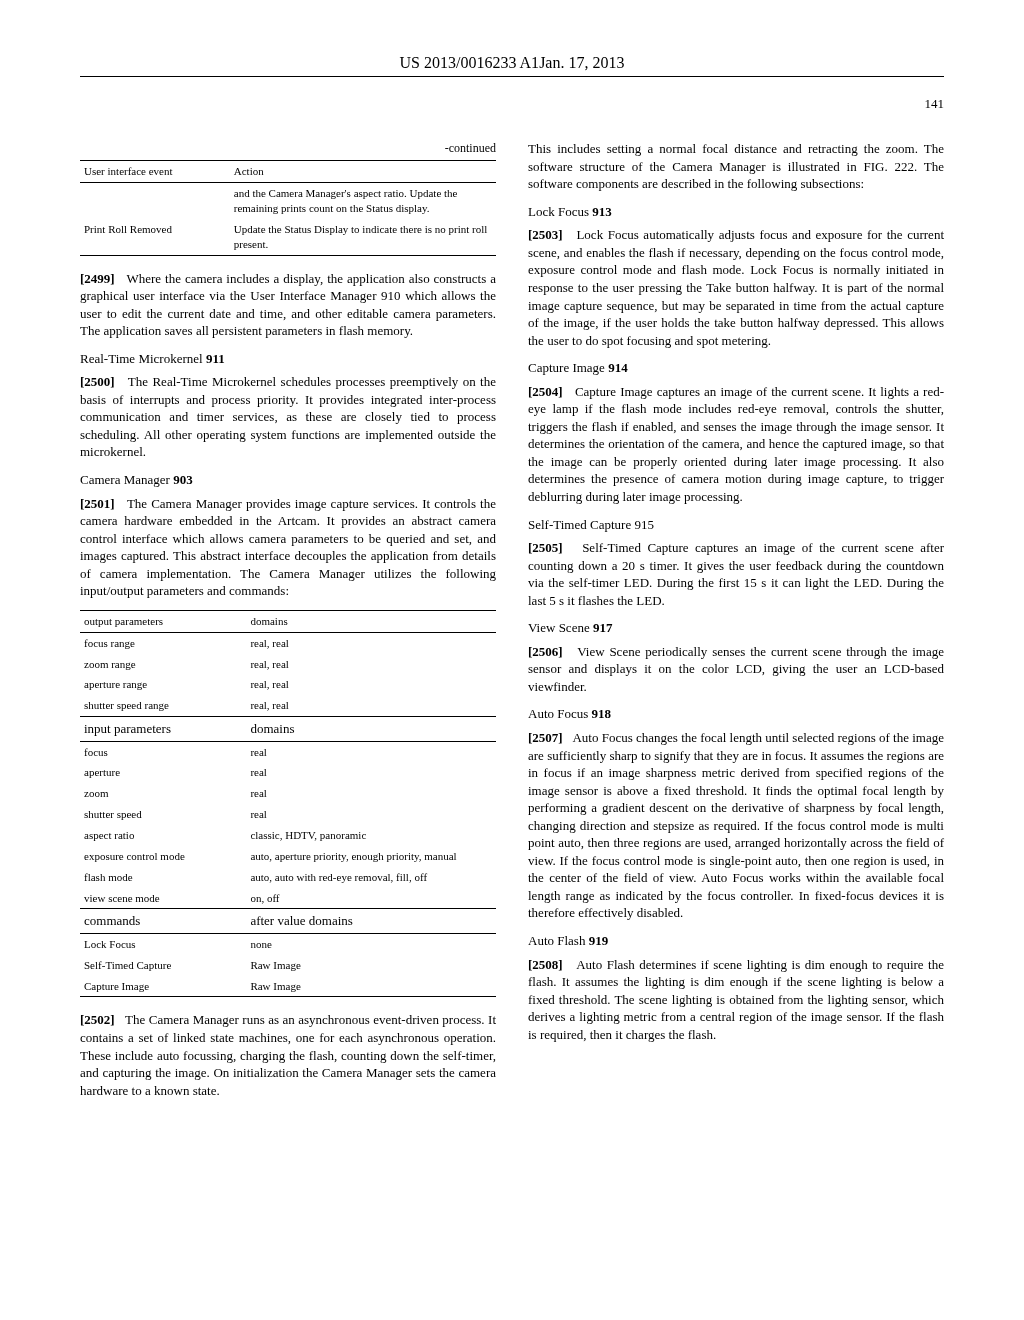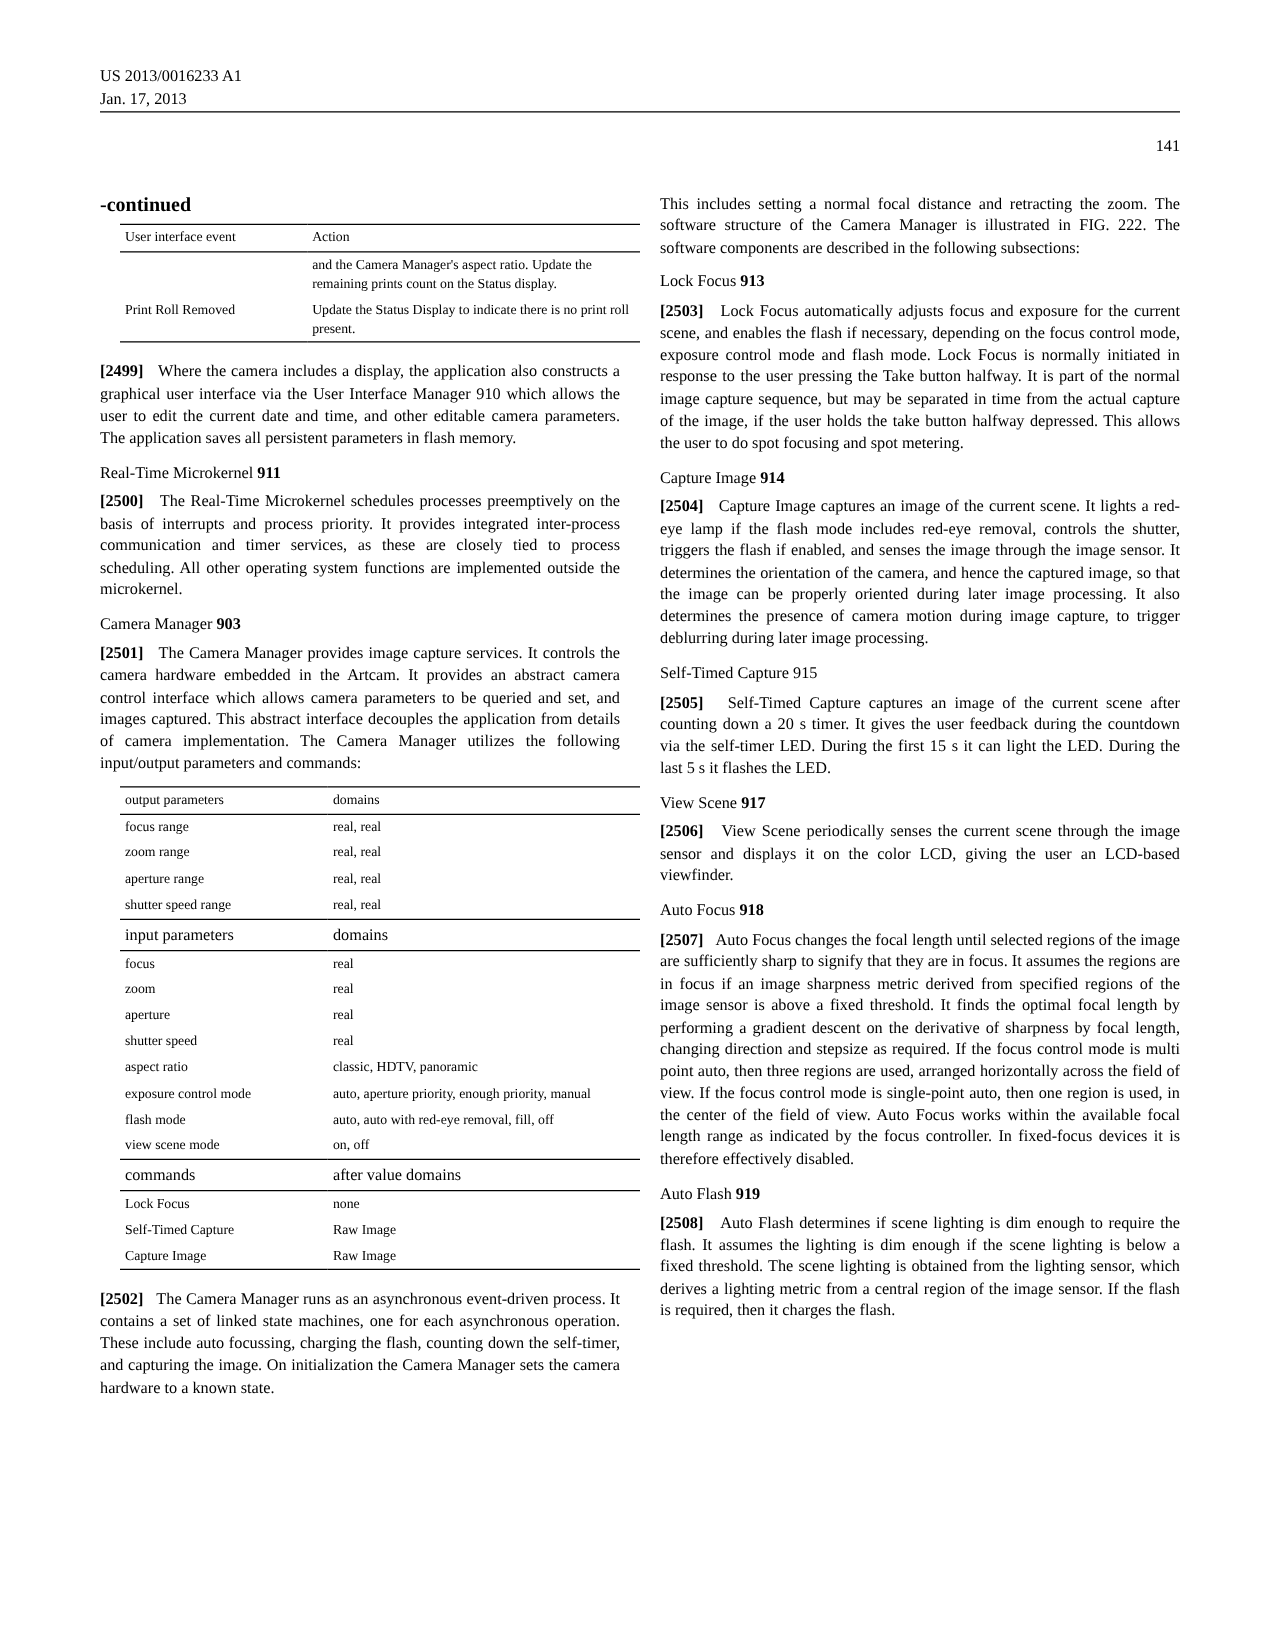--- a/index.html
+++ b/index.html
@@ -8,55 +8,52 @@
     font-size: 13px;
     line-height: 1.35;
     color: #000;
     background: #fff;
     width: 1024px;
     height: 1320px;
     padding: 52px 80px 40px 80px;
   }
   .header {
     display: flex;
-    justify-content: flex-end;
-    font-size: 13px;
+    justify-content: center;
+    font-size: 16px;
     margin-bottom: 2px;
-    flex-direction: column;
   }
   .header-rule {
     border: none;
     border-top: 1.5px solid #000;
     margin-bottom: 18px;
   }
   .page-number {
     text-align: right;
     font-size: 13px;
     margin-bottom: 28px;
   }
   .columns {
     display: flex;
     gap: 32px;
   }
   .col {
     flex: 1;
     min-width: 0;
   }
   .tbl-caption {
-    text-align: left;
-    font-size: 16px;
+    text-align: right;
+    font-size: 12px;
     margin-bottom: 4px;
-    font-weight: bold;
   }
   table.ptable {
     width: 100%;
     border-collapse: collapse;
     font-size: 11px;
     margin-bottom: 14px;
-    margin-left: 16px;
   }
   table.ptable th, table.ptable td {
     text-align: left;
     padding: 3px 4px;
     vertical-align: top;
   }
   table.ptable thead tr th {
     border-top: 1px solid #000;
     border-bottom: 1px solid #000;
     font-weight: normal;
@@ -167,25 +164,25 @@
           <td>input parameters</td>
           <td>domains</td>
         </tr>
       </tbody>
       <tbody>
         <tr>
             <td>focus</td>
             <td>real</td>
           </tr>
         <tr>
+            <td>aperture</td>
+            <td>real</td>
+          </tr>
+        <tr>
             <td>zoom</td>
-            <td>real</td>
-          </tr>
-        <tr>
-            <td>aperture</td>
             <td>real</td>
           </tr>
         <tr>
             <td>shutter speed</td>
             <td>real</td>
           </tr>
         <tr>
             <td>aspect ratio</td>
             <td>classic, HDTV, panoramic</td>
           </tr>

